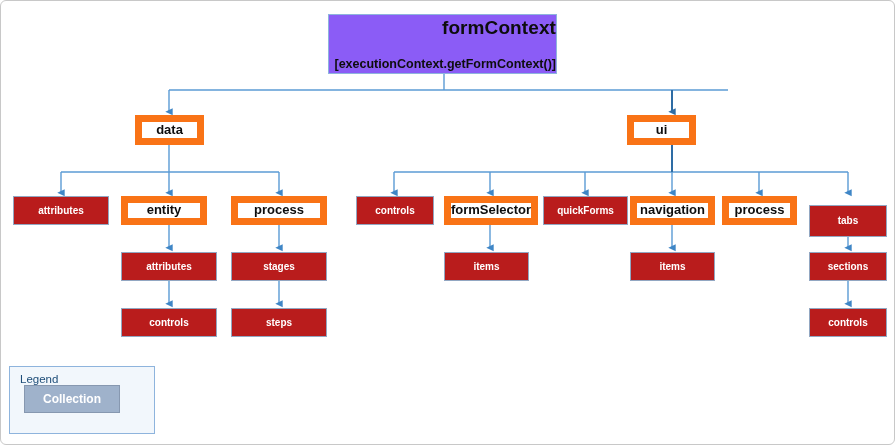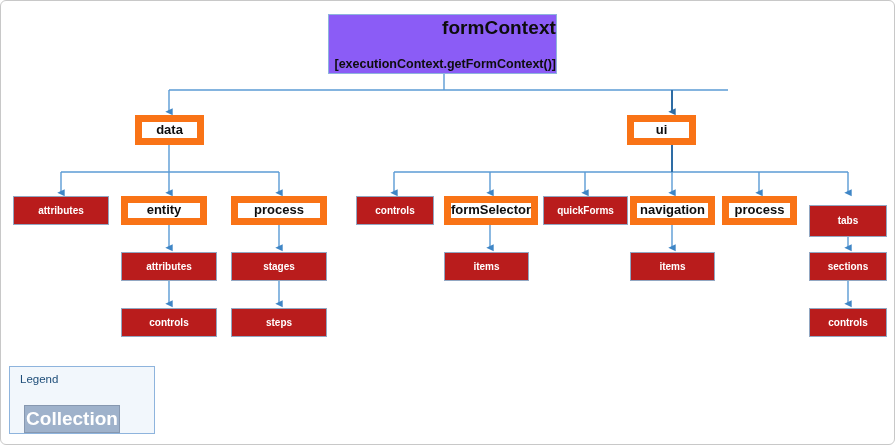--- a/index.html
+++ b/index.html
@@ -80,31 +80,31 @@
     position:absolute;
     left:10px;
     top:6px;
     font-size:11.5px;
     color:#1f4e79;
     font-weight:normal;
   }
   .legend-swatch{
     position:absolute;
     left:14px;
-    top:38px;
+    top:18px;
     width:96px;
     height:28px;
     box-sizing:border-box;
     background:#9fb2cb;
     border:1px solid #8798b0;
     display:flex;
     align-items:center;
     justify-content:center;
     color:#ffffff;
-    font-size:19px;
+    font-size:12px;
     font-weight:bold;
   }
 </style>
 </head>
 <body>
 
 <div id="page">
   <div id="canvas">
 
     <svg class="conn" viewBox="0 0 895 445">

